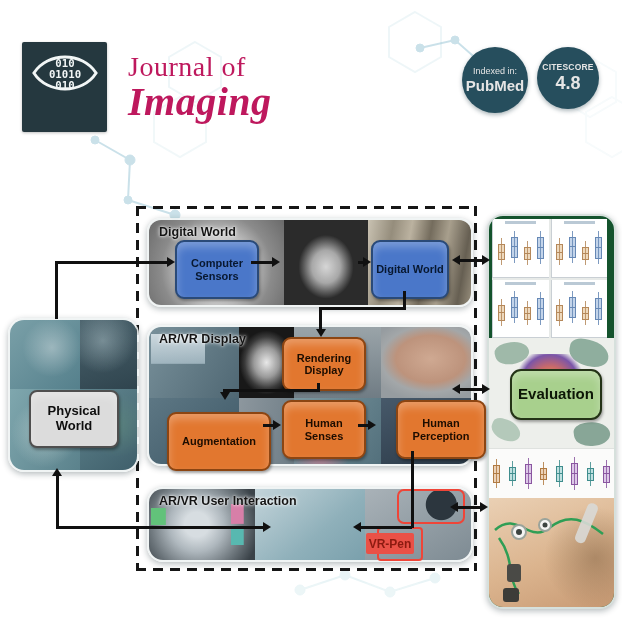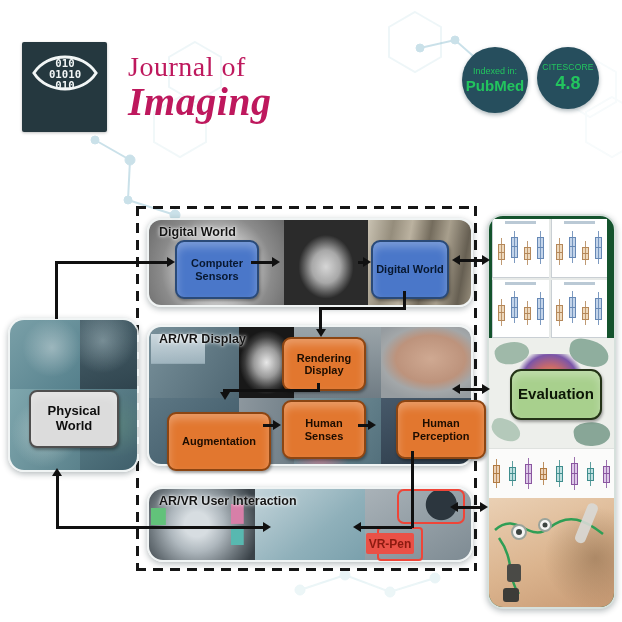--- a/index.html
+++ b/index.html
@@ -8,27 +8,27 @@
     background:linear-gradient(180deg,#f6fbfc 0%,#e9f4f6 7%,#d2e7ec 15%,#bddbe2 22%,#abd0d9 30%,
       #93b6c0 38%,#7fa0ab 48%,#73949f 58%,#688violet 0,#68909b 68%,#5d8793 80%,#527c89 92%,#4b7482 100%);}
   .abs{position:absolute;}
 
   
   .logo-box{left:22px;top:42px;width:85px;height:90px;background:#25383f;border-radius:2px;
     display:flex;align-items:flex-start;justify-content:center;box-shadow:0 1px 3px rgba(0,0,0,.25);}
   .jtitle{left:128px;top:52px;color:#be185d;font-family:"Liberation Serif",serif;line-height:1.05;}
   .jtitle .t1{font-size:28px;letter-spacing:.5px;}
   .jtitle .t2{font-size:40px;font-weight:bold;font-style:italic;letter-spacing:.5px;}
-  .badge{border-radius:50%;background:#264e5d;color:#22c55e;display:flex;flex-direction:column;
+  .badge{border-radius:50%;background:#264e5d;color:#e5e5e5;display:flex;flex-direction:column;
     align-items:center;justify-content:center;text-align:center;box-shadow:0 2px 4px rgba(20,50,60,.35);}
   .badge1{left:462px;top:47px;width:66px;height:66px;}
   .badge2{left:537px;top:47px;width:62px;height:62px;}
   .badge .s{font-size:9px;line-height:1.3;}
   .badge .b{font-size:15px;font-weight:bold;line-height:1.15;}
-  .badge2 .s{font-weight:normal;font-size:8.5px;letter-spacing:.2px;}
+  .badge2 .s{font-weight:bold;font-size:8.5px;letter-spacing:.2px;}
   .badge2 .b{font-size:18px;}
 
   
   .dash-h{position:absolute;height:3px;background:repeating-linear-gradient(90deg,#161616 0 10px,transparent 10px 17px);z-index:1;}
   .dash-v{position:absolute;width:3px;background:repeating-linear-gradient(180deg,#161616 0 10px,transparent 10px 17px);z-index:1;}
 
   
   .section{position:absolute;border-radius:14px;border:2px solid rgba(238,243,243,.9);overflow:hidden;
     z-index:2;box-shadow:0 2px 6px rgba(10,30,35,.3);}
   .tiles{display:grid;width:100%;height:100%;}

